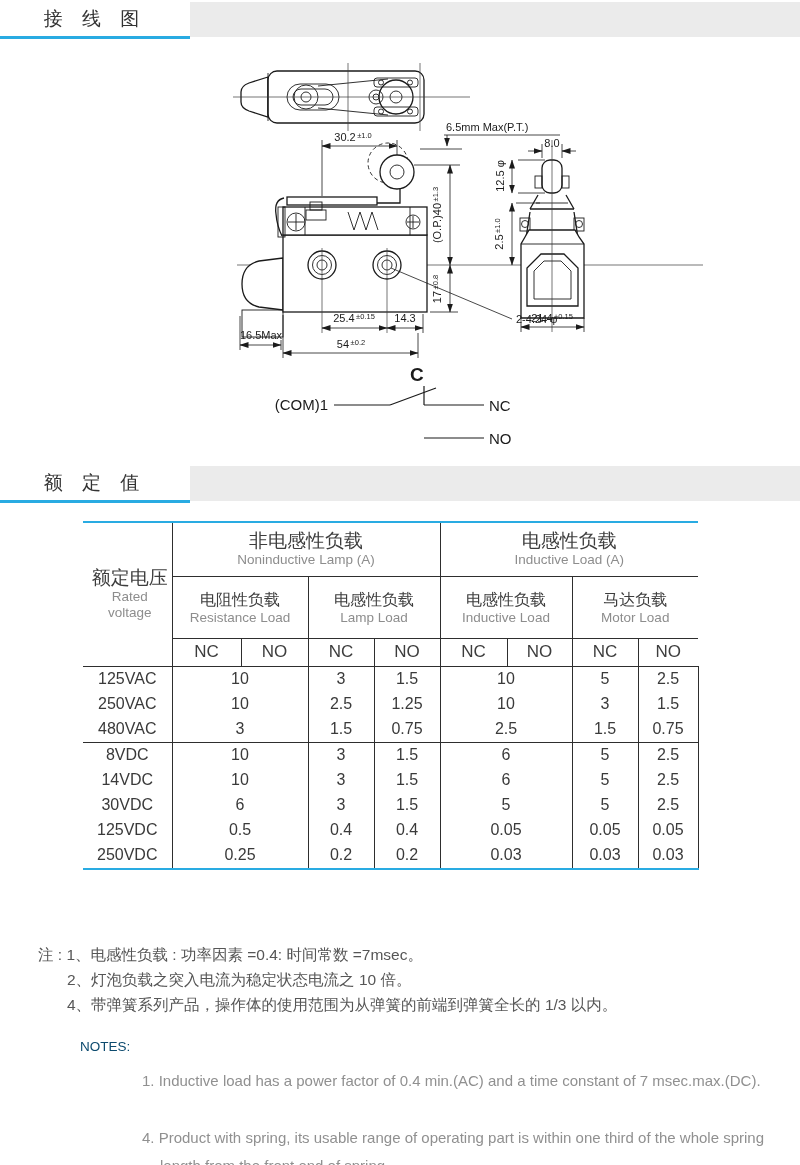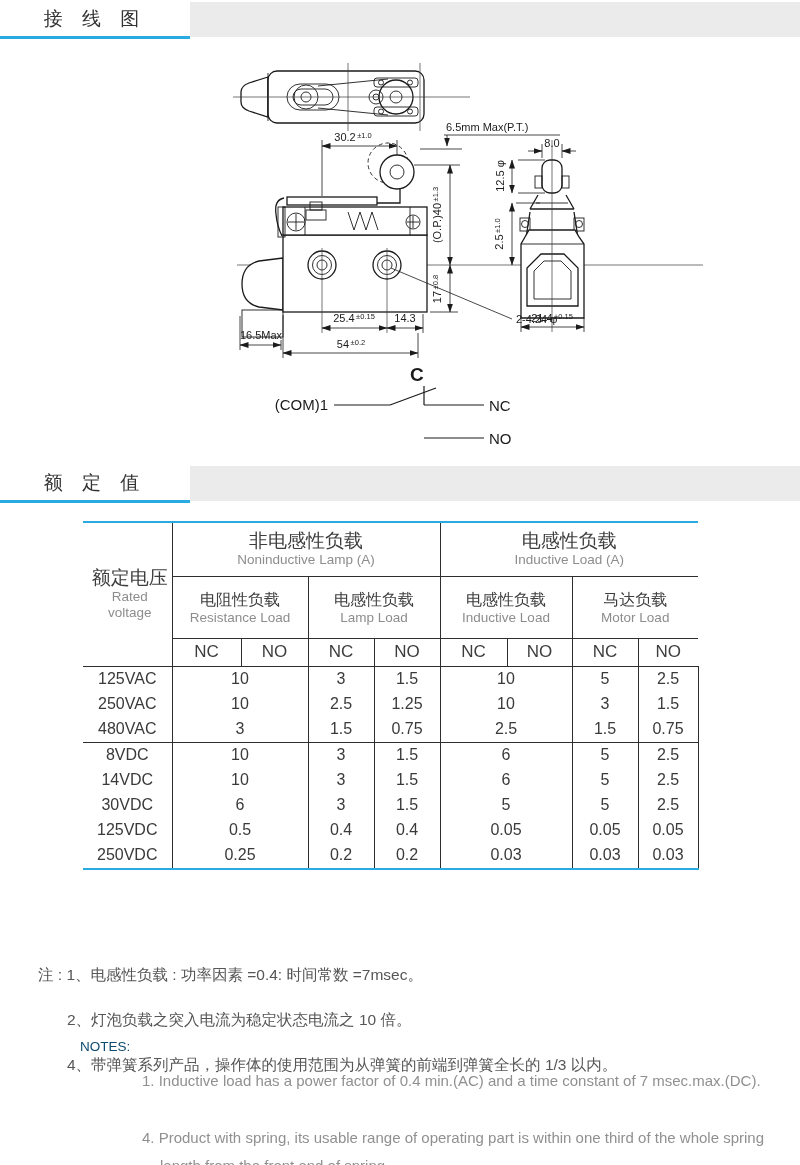--- a/index.html
+++ b/index.html
@@ -38,21 +38,21 @@
   .h2{height:62px;}
   .h3{height:28px;}
   .vcell{text-align:left;padding-left:5px !important;}
   .data td{font-size:16px;color:#3a3a3a;height:25px;}
   .data td.vcol{text-align:left;padding-left:7px;}
   tr.aclast td{padding-bottom:31px;}
   tr.dcfirst td{padding-top:7px;}
   tr.dclast td{padding-bottom:25px;}
   
   .notes-zh{position:absolute;left:38px;top:942px;font-size:15.5px;color:#565656;}
-  .nz-line{line-height:25px;margin-top:20px;}
+  .nz-line{line-height:25px;}
   .nz-ind{margin-left:29px;}
   .notes-en{position:absolute;left:80px;top:1038px;display:flex;align-items:flex-start;}
   .notes-label{font-size:13.5px;color:#0c4a6e;width:62px;flex:none;margin-top:1px;}
   .en-items{width:628px;}
   .en-items div{font-size:15px;color:#909090;line-height:28px;padding-left:18px;text-indent:-18px;margin-top:29px;}
 </style>
 </head>
 <body>
 
 <div id="page">

